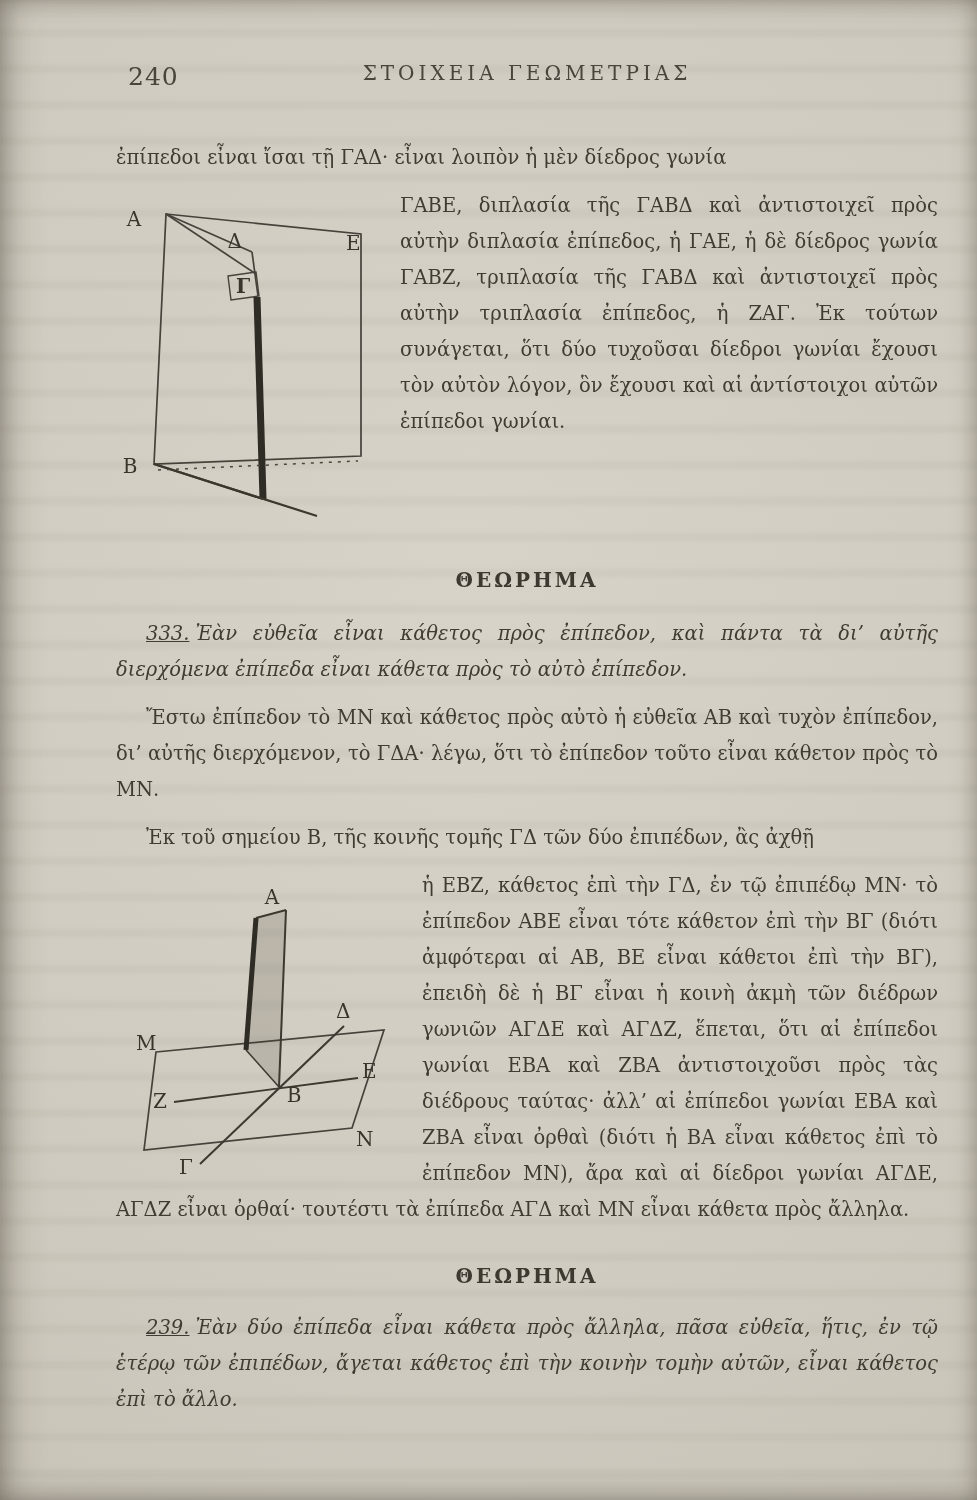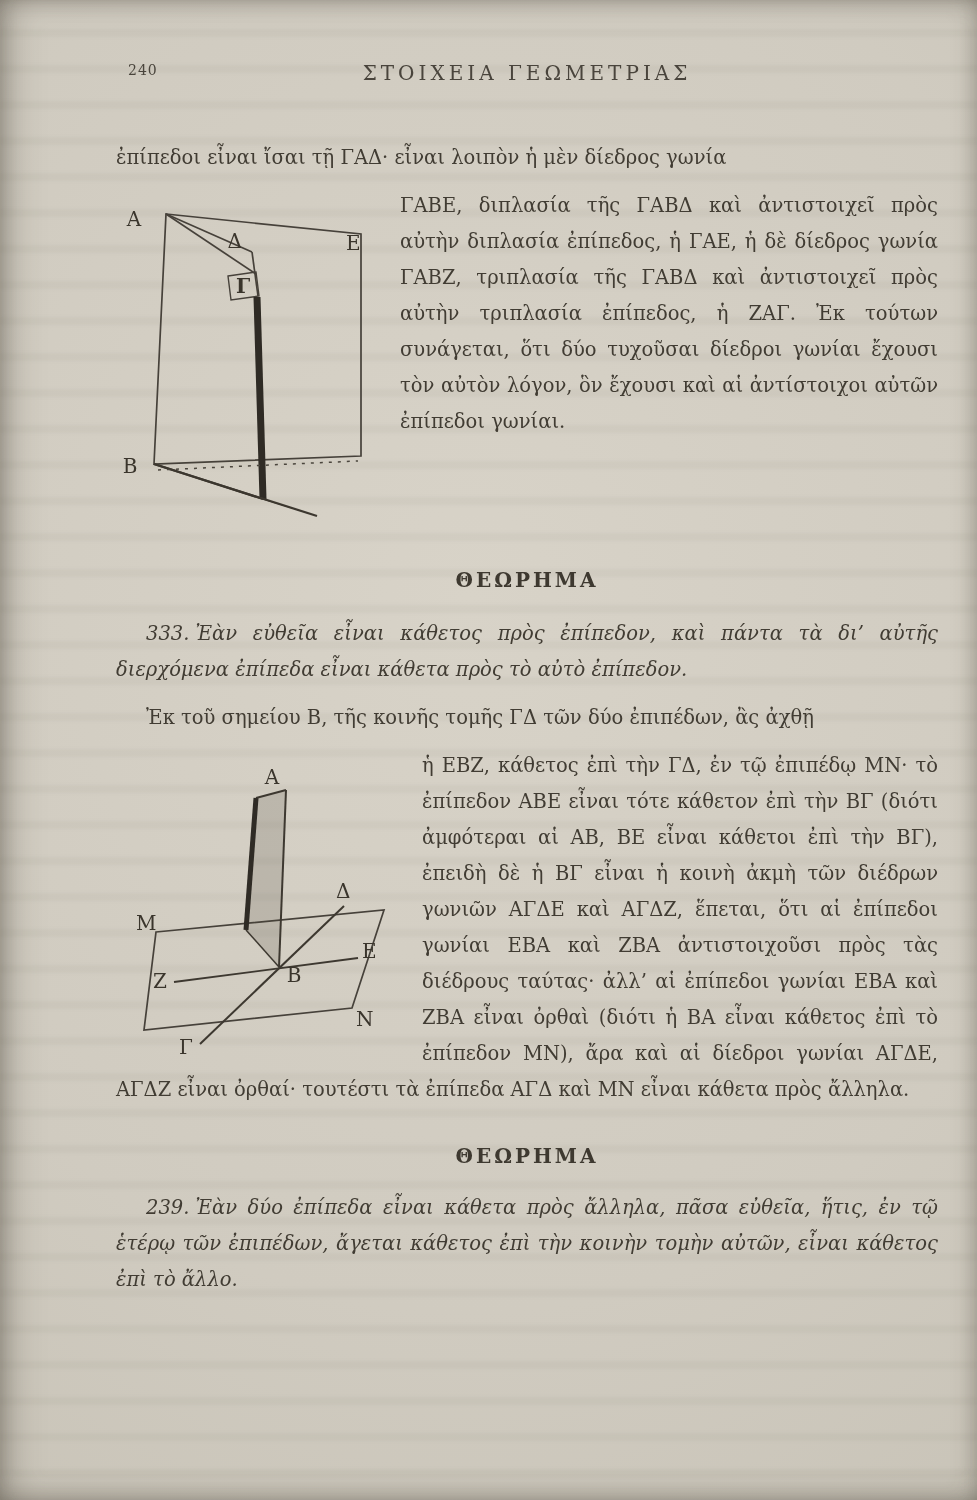--- a/index.html
+++ b/index.html
@@ -28,21 +28,21 @@
       rgba(255,255,255,0) 0 23px,
       rgba(112,102,86,0.055) 23px 31px,
       rgba(255,255,255,0) 31px 36px);
     filter: blur(1.6px);
     pointer-events: none;
   }
   .content { position: absolute; left: 104px; top: 58px; width: 846px; }
   .runhead { position: relative; height: 36px; margin-bottom: 46px; }
   .pagenum {
     position: absolute; left: 24px; top: 4px;
-    font-size: 14px; letter-spacing: 1px; color: #49443c;
+    font-size: 25px; letter-spacing: 1px; color: #49443c;
   }
   .runtitle {
     text-align: center; font-size: 20px; letter-spacing: 4px;
     color: #49443c; padding-top: 3px;
   }
   .text { font-size: 19.5px; line-height: 36px; text-align: justify; color: #413c33; }
   .text p { margin: 12px; }
   .indent { text-indent: 30px; }
   .fig { float: left; position: relative; }
   .fig1 { width: 272px; height: 366px; margin: 6px 24px 2px 0; }
@@ -53,21 +53,21 @@
     clear: both; text-align: center; font-weight: bold;
     font-size: 20px; letter-spacing: 3px; color: #3e3930;
     margin: 52px 0 18px 0;
   }
   .thead2 {
     clear: both; text-align: center; font-weight: bold;
     font-size: 20px; letter-spacing: 3px; color: #3e3930;
     margin: 30px 0 16px 0;
   }
   .titalic { font-style: italic; }
-  .tnum { font-style: italic; padding-right: 6px; }
+  .tnum { font-style: italic; padding-right: 6px; text-decoration: underline; }
 </style>
 </head>
 <body>
 
 <div class="page">
   <div class="content">
 
     <div class="runhead">
       <span class="pagenum">240</span>
       <div class="runtitle">ΣΤΟΙΧΕΙΑ ΓΕΩΜΕΤΡΙΑΣ</div>
@@ -102,20 +102,21 @@
           </g>
         </svg>
       </div>
 
       <p>ΓΑΒΕ, διπλασία τῆς ΓΑΒΔ καὶ ἀντιστοιχεῖ πρὸς αὐτὴν διπλασία ἐπίπεδος, ἡ ΓΑΕ, ἡ δὲ δίεδρος γωνία ΓΑΒΖ, τριπλασία τῆς ΓΑΒΔ καὶ ἀντιστοιχεῖ πρὸς αὐτὴν τριπλασία ἐπίπεδος, ἡ ΖΑΓ. Ἐκ τούτων συνάγεται, ὅτι δύο τυχοῦσαι δίεδροι γωνίαι ἔχουσι τὸν αὐτὸν λόγον, ὃν ἔχουσι καὶ αἱ ἀντίστοιχοι αὐτῶν ἐπίπεδοι γωνίαι.</p>
 
       <div class="thead1">ΘΕΩΡΗΜΑ</div>
 
       <p class="indent"><span class="tnum">333.</span><span class="titalic">Ἐὰν εὐθεῖα εἶναι κάθετος πρὸς ἐπίπεδον, καὶ πάντα τὰ δι’ αὐτῆς διερχόμενα ἐπίπεδα εἶναι κάθετα πρὸς τὸ αὐτὸ ἐπίπεδον.</span></p>
 
+      <p class="indent">Ἔστω ἐπίπεδον τὸ ΜΝ καὶ κάθετος πρὸς αὐτὸ ἡ εὐθεῖα ΑΒ καὶ τυχὸν ἐπίπεδον, δι’ αὐτῆς διερχόμενον, τὸ ΓΔΑ· λέγω, ὅτι τὸ ἐπίπεδον τοῦτο εἶναι κάθετον πρὸς τὸ ΜΝ.</p>
 
       <p class="indent">Ἐκ τοῦ σημείου Β, τῆς κοινῆς τομῆς ΓΔ τῶν δύο ἐπιπέδων, ἂς ἀχθῇ</p>
 
       <div class="fig fig2">
         <svg viewBox="0 0 272 316">
           <g>
             <polygon points="22,178 250,156 218,254 10,276" fill="none" stroke="#46413a" stroke-width="1.7"></polygon>
           </g>
           <g>
             <line x1="66" y1="290" x2="210" y2="152" stroke="#3d3830" stroke-width="2"></line>

